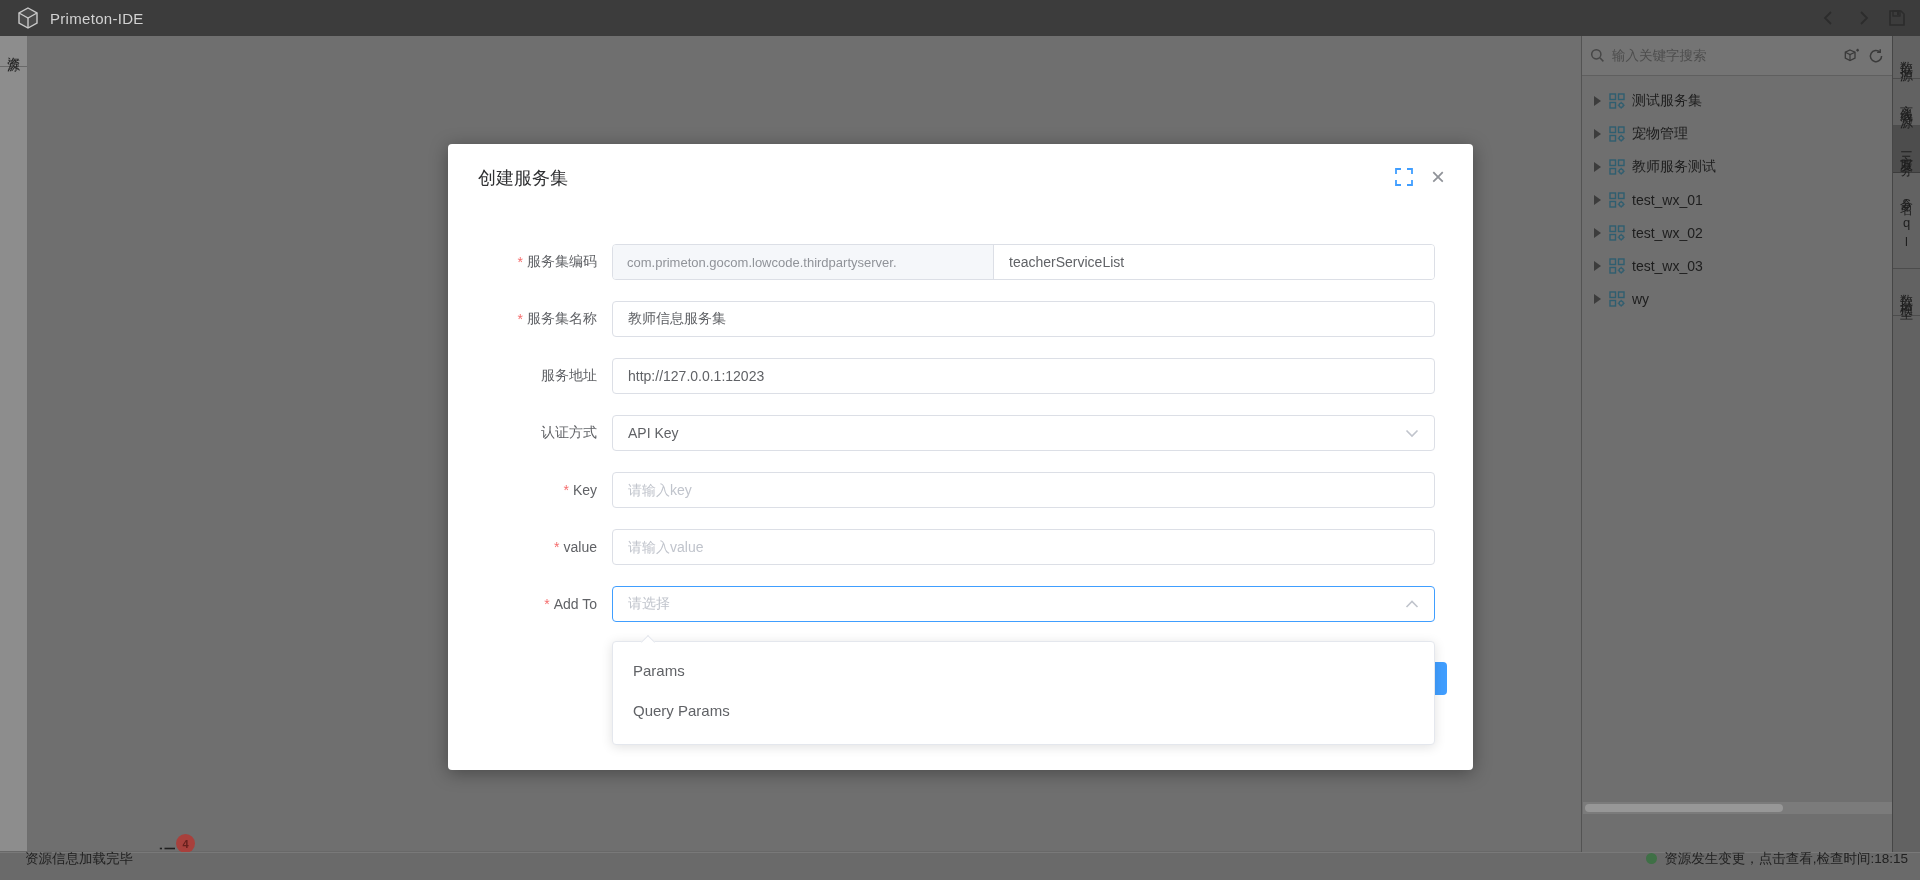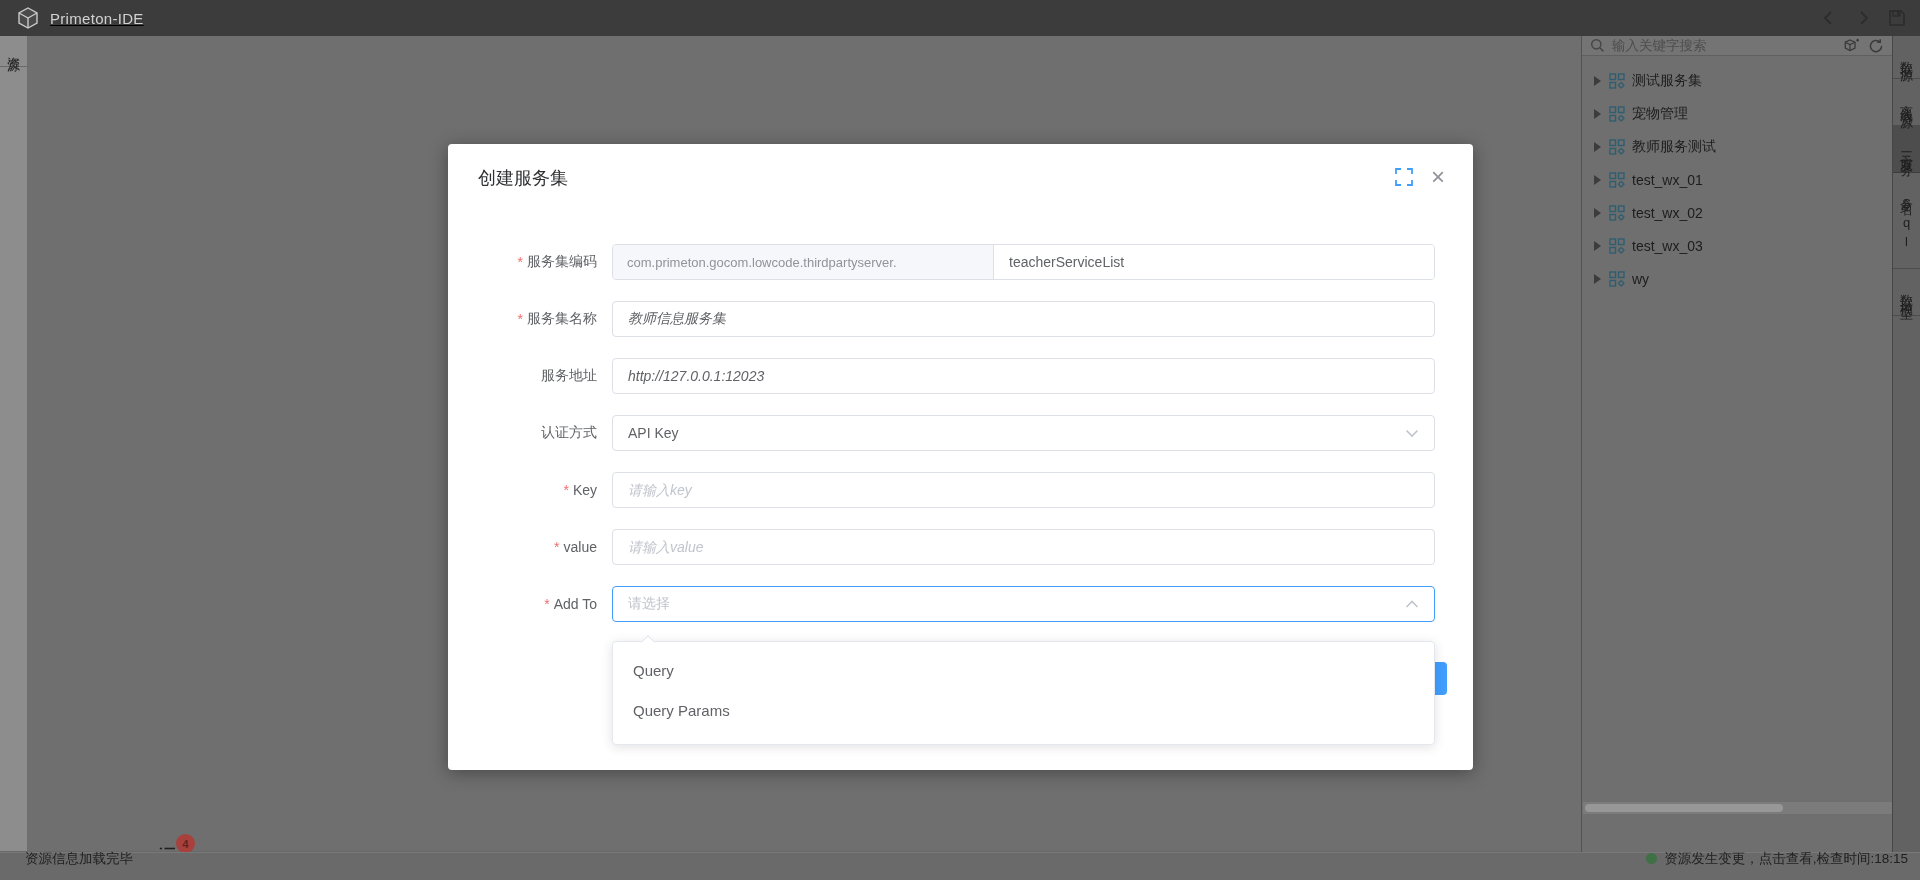--- a/index.html
+++ b/index.html
@@ -1,38 +1,38 @@
 <!DOCTYPE html>
 <html><head>
 <meta charset="utf-8">
 <style>
   * { margin:0; padding:0; box-sizing:border-box; }
   html,body { width:1920px; height:880px; overflow:hidden; background:#6f6f6f;
               font-family:"Liberation Sans", sans-serif; }
 
   
   .titlebar { position:absolute; left:0; top:0; width:1920px; height:36px;
-              background:#3c3c3c; display:flex; align-items:center; z-index:5;text-decoration:underline; }
+              background:#3c3c3c; display:flex; align-items:center; z-index:5; }
   .logo { width:24px; height:24px; margin-left:16px; }
   .app-title { color:#d2d2d2; font-size:15px; margin-left:10px; letter-spacing:.3px; }
   .tb-actions { position:absolute; right:14px; top:0; height:36px; display:flex; align-items:center; gap:16px; }
   .tb-icon { width:18px; height:18px; opacity:.55; cursor:pointer; }
 
   
   .left-rail { position:absolute; left:0; top:36px; width:28px; height:816px;
                background:#8d8d8d; border-right:1px solid rgba(0,0,0,.22); z-index:2; }
   .left-rail-tab { padding:10px 0 14px; border-bottom:1px solid rgba(0,0,0,.25);
                    display:flex; justify-content:center; cursor:pointer; }
   .vtext { writing-mode:vertical-lr; text-orientation:upright; font-size:13px;
            color:#242424; letter-spacing:3px; line-height:1; }
 
   
   .right-panel { position:absolute; left:1581px; top:36px; width:311px; height:816px;
                  background:#6f6f6f; border-left:1px solid rgba(0,0,0,.25); z-index:2; }
-  .search-row { height:20px; display:flex; align-items:center; padding:0 8px;
+  .search-row { height:40px; display:flex; align-items:center; padding:0 8px;
                 background:#747474; border-bottom:1px solid rgba(0,0,0,.18); }
   .search-row svg { flex:0 0 auto; }
   .search-ph { flex:1 1 auto; margin-left:7px; font-size:13.5px; color:#4d4d4d;
                white-space:nowrap; overflow:hidden; }
   .search-actions { display:flex; gap:8px; align-items:center; }
   .tree { padding-top:8px; }
   .tree-item { height:33px; display:flex; align-items:center; padding-left:12px; cursor:pointer; }
   .tri { width:0; height:0; border-left:7px solid #3c3c3c; border-top:5px solid transparent;
          border-bottom:5px solid transparent; margin-right:8px; }
   .tree-label { font-size:14px; color:#1d1d1d; margin-left:7px; }
@@ -74,21 +74,21 @@
   .close-x { font-size:24px; line-height:18px; color:#909399; cursor:pointer; font-weight:300; }
   .modal-body { padding:44px 38px 0; }
   .form-row { display:flex; height:36px; margin-bottom:21px; }
   .form-label { width:111px; flex:0 0 111px; margin-right:15px; display:flex;
                 align-items:center; justify-content:flex-end; font-size:14px; color:#606266; }
   .star { color:#f56c6c; margin-right:4px; }
   .ctrl { flex:1 1 auto; display:flex; }
   .inp-wrap { flex:1 1 auto; display:flex; align-items:center; border:1px solid #dcdfe6;
               border-radius:4px; background:#fff; padding:0 15px; }
   .inp-wrap input { border:none; outline:none; width:100%; font-size:14px; color:#606266;
-                    font-family:"Liberation Sans", sans-serif; background:transparent;font-style:italic; }
+                    font-family:"Liberation Sans", sans-serif; background:transparent; }
   .inp-wrap input::placeholder { color:#c0c4cc; }
   .group { flex:1 1 auto; display:flex; border:1px solid #dcdfe6; border-radius:4px; overflow:hidden; }
   .addon { flex:0 0 381px; background:#f5f7fa; border-right:1px solid #dcdfe6; color:#909399;
            font-size:13px; display:flex; align-items:center; padding:0 14px; white-space:nowrap; }
   .group input { border:none; outline:none; flex:1; padding:0 15px; font-size:14px; color:#606266;
                  font-family:"Liberation Sans", sans-serif; }
   .select { flex:1 1 auto; display:flex; align-items:center; justify-content:space-between;
             border:1px solid #dcdfe6; border-radius:4px; padding:0 15px; cursor:pointer; background:#fff; }
   .select.focused { border-color:#409eff; }
   .sel-value { font-size:14px; color:#606266; }
@@ -450,17 +450,17 @@
       </div>
         </div>
     </div>
   </div>
 
   <button class="confirm-btn"></button>
 
   <div class="dropdown">
     <span class="dd-notch"></span>
 
-  <div class="dd-item">Query</div>
+  <div class="dd-item">Params</div>
 
   <div class="dd-item">Query Params</div>
 </div>
 </div>
 
 </body></html>

